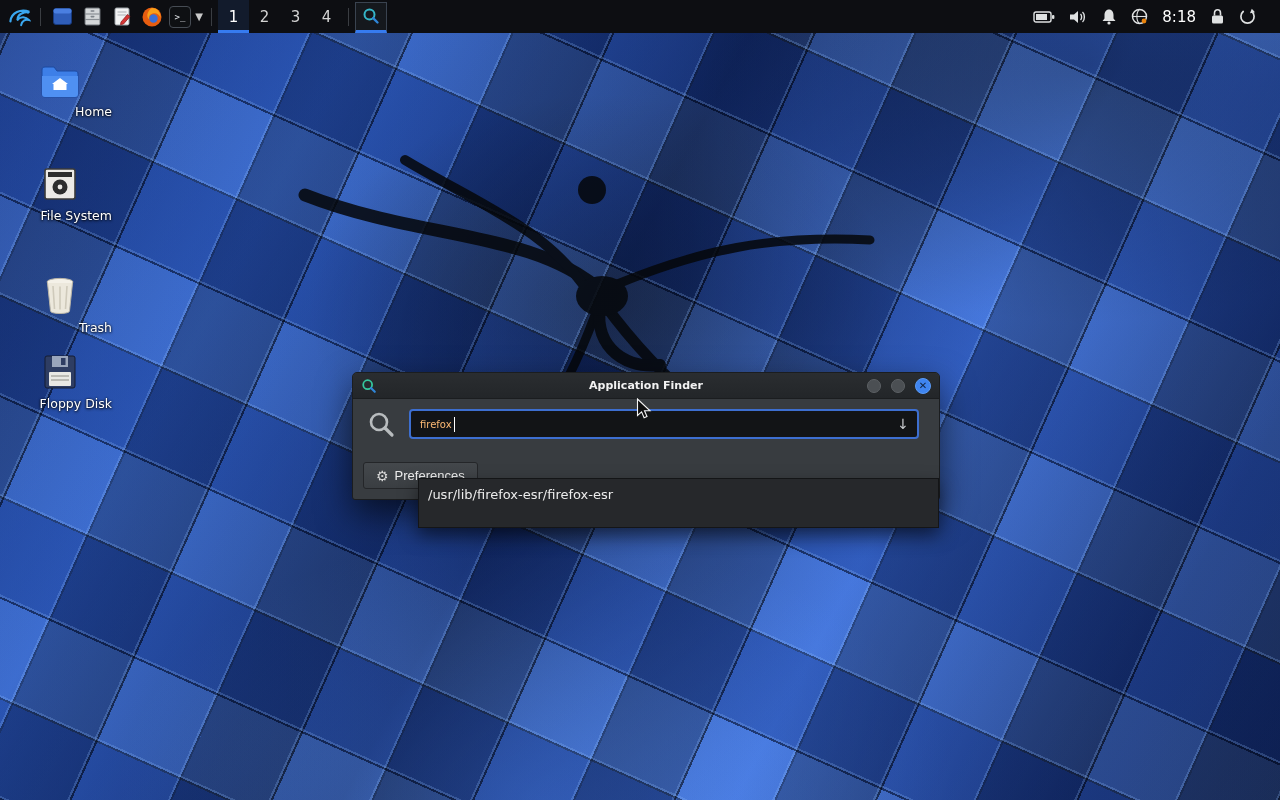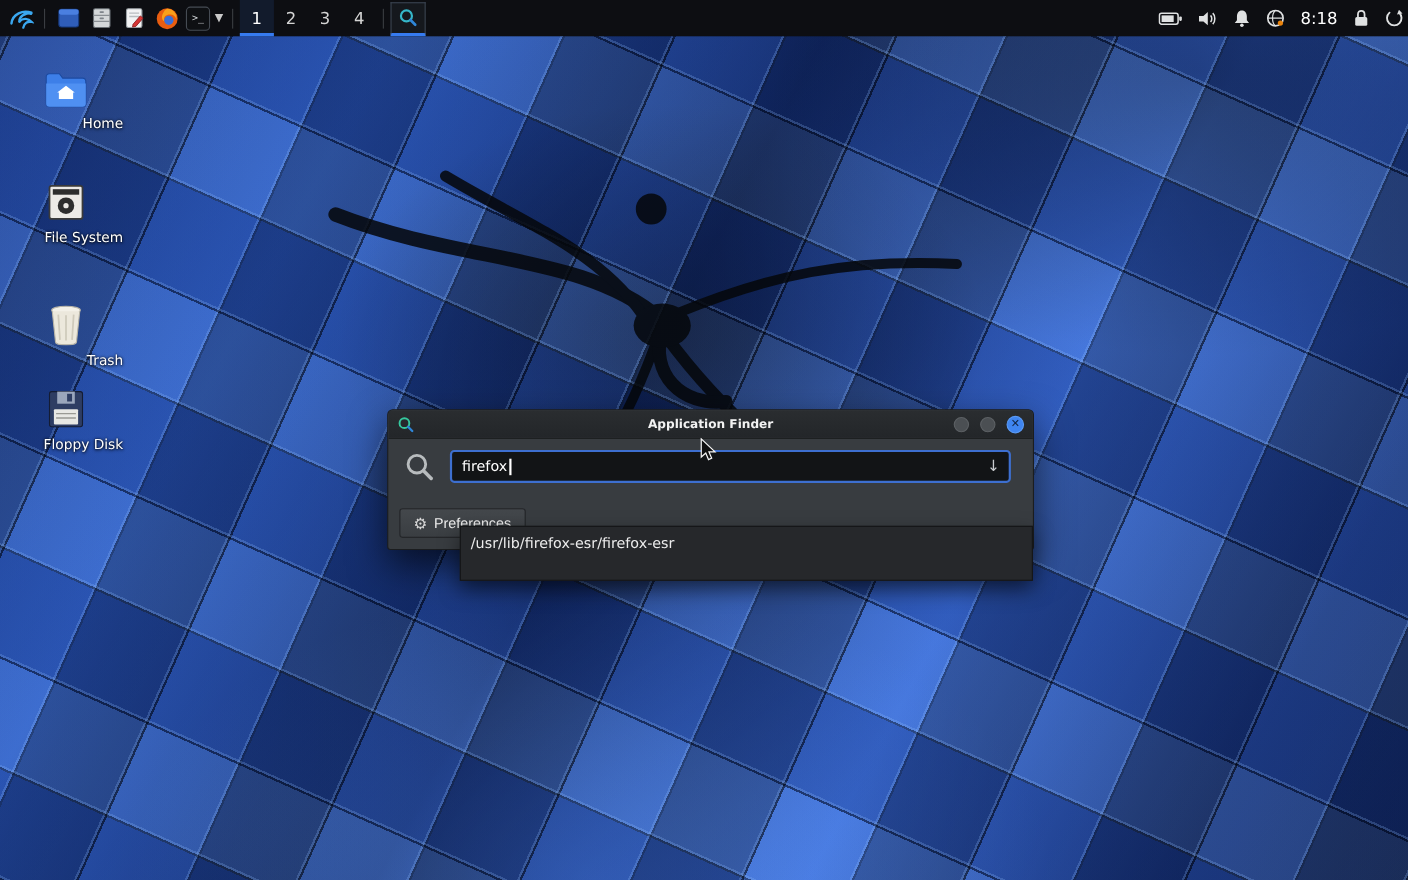--- a/index.html
+++ b/index.html
@@ -26,21 +26,21 @@
   .dragon{ position:absolute; left:230px; top:100px; z-index:1; opacity:0.85; pointer-events:none; }
 
   
   .panel{
     position:absolute; top:0; left:0; width:1280px; height:33px; z-index:90;
     background:#0d0e12; display:flex; align-items:center; justify-content:space-between;
     color:#e8e8e8;
   }
   .panel-left, .panel-right{ display:flex; align-items:center; height:100%; }
   .panel-left{ padding-left:4px; }
-  .panel-right{ padding-right:4px; gap:14px; }
+  .panel-right{ padding-right:24px; gap:14px; }
   .pbtn{ width:30px; height:33px; display:flex; align-items:center; justify-content:center; cursor:default; }
   .sep{ width:1px; height:18px; background:#3a3d42; margin:0 6px; }
   .chev{ color:#c9c9c9; font-size:10px; width:12px; text-align:center; }
   .ws{ width:31px; height:33px; display:flex; align-items:center; justify-content:center;
        font-size:15px; color:#d4d4d4; border-bottom:3px solid transparent; padding-top:3px; }
   .ws.active{ color:#ffffff; background:rgba(54,123,240,0.12); border-bottom-color:#367bf0; }
   .taskbtn{ width:32px; height:31px; margin-top:1px; display:flex; align-items:center; justify-content:center;
        background:#15181d; border:1px solid #3a4350; border-bottom:3px solid #367bf0; }
   .clock{ font-size:15px; color:#ffffff; }
   .trayicon{ display:flex; align-items:center; justify-content:center; height:33px; }
@@ -64,21 +64,21 @@
   .titlebar .title{ position:absolute; left:0; right:0; text-align:center; font-size:11px;
       font-weight:bold; color:#f2f2f2; pointer-events:none; }
   .winbtns{ margin-left:auto; display:flex; align-items:center; gap:10px; z-index:2; }
   .wbtn{ width:14px; height:14px; border-radius:50%; background:#4b4f53; border:1px solid #5c6064; }
   .wbtn.close{ width:16px; height:16px; background:#3f85f0; border:1px solid #5a9af5; color:#10233f;
       font-size:10px; font-weight:bold; display:flex; align-items:center; justify-content:center; line-height:1; }
   .win-body{ position:relative; height:100px; }
   .search-row{ display:flex; align-items:center; padding:10px 12px 0 14px; gap:14px; }
   .combo{ flex:0 0 auto; width:510px; height:30px; background:#121416; border:2px solid #3d6fd0;
       border-radius:4px; display:flex; align-items:center; padding:0 6px 0 9px; }
-  .combo .val{ font-size:13px; color:#ffffff; }
+  .combo .val{ font-size:10px; color:#fdba74; }
   .caret{ display:inline-block; width:1.5px; height:15px; background:#ffffff; margin-left:2px; vertical-align:middle; }
   .combo .arrow{ margin-left:auto; color:#c9cccf; font-size:14px; padding:0 2px; }
   .btn-row{ position:absolute; left:10px; bottom:10px; }
   .btn{ height:27px; background:linear-gradient(#44484c,#3a3e42); border:1px solid #242629; border-radius:3px;
       color:#ececec; font-size:13px; display:inline-flex; align-items:center; gap:6px; padding:0 12px; }
   .gear{ font-size:14px; color:#d8d8d8; }
   .popup{ position:absolute; left:65px; top:79px; width:521px; height:50px; z-index:60;
       background:#26282b; border:1px solid #141517; box-shadow:0 8px 18px rgba(0,0,0,0.5); }
   .popup-item{ height:30px; display:flex; align-items:center; padding:0 9px; font-size:13px; color:#ececec; }
 

